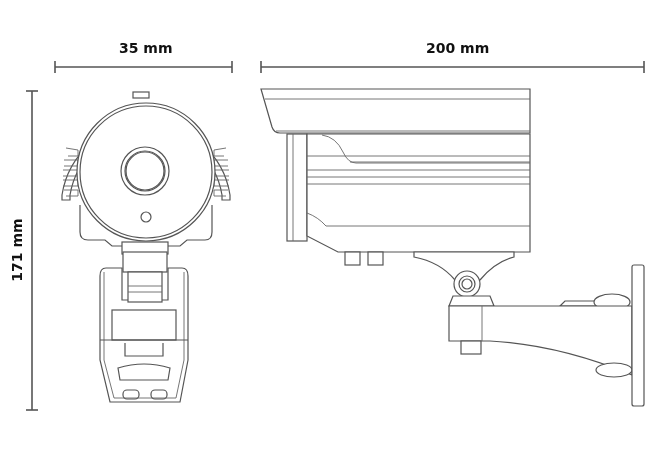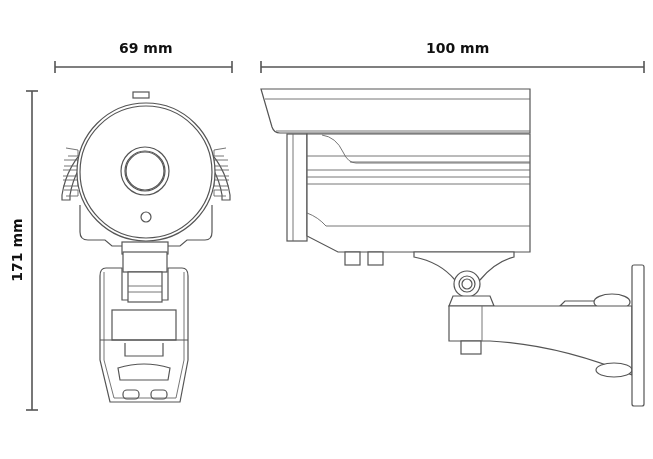--- a/index.html
+++ b/index.html
@@ -7,22 +7,22 @@
   svg { position:absolute; left:0; top:0; }
   .dim-label { position:absolute; font-family:"DejaVu Sans", sans-serif; font-weight:bold; font-size:14px; color:#111; white-space:nowrap; }
   .line { fill:none; stroke:#555; stroke-width:1.2; }
   .thin { fill:none; stroke:#666; stroke-width:0.9; }
   .fillw { fill:#fff; stroke:#555; stroke-width:1.2; }
   .dim { stroke:#555; stroke-width:1.6; }
 </style>
 </head>
 <body>
 
-<div class="dim-label" style="left:119px; top:40px;">69 mm</div>
-<div class="dim-label" style="left:426px; top:40px;">100 mm</div>
+<div class="dim-label" style="left:119px; top:40px;">35 mm</div>
+<div class="dim-label" style="left:426px; top:40px;">200 mm</div>
 <div class="dim-label" style="left:-15px; top:242px; transform:rotate(-90deg); transform-origin:center;">171 mm</div>
 
 <svg width="653" height="459" viewBox="0 0 653 459">
 
   <g>
     <line class="dim" x1="55" y1="67" x2="232" y2="67"></line>
     <line class="dim" x1="55" y1="61" x2="55" y2="73"></line>
     <line class="dim" x1="232" y1="61" x2="232" y2="73"></line>
   </g>
   <g>

